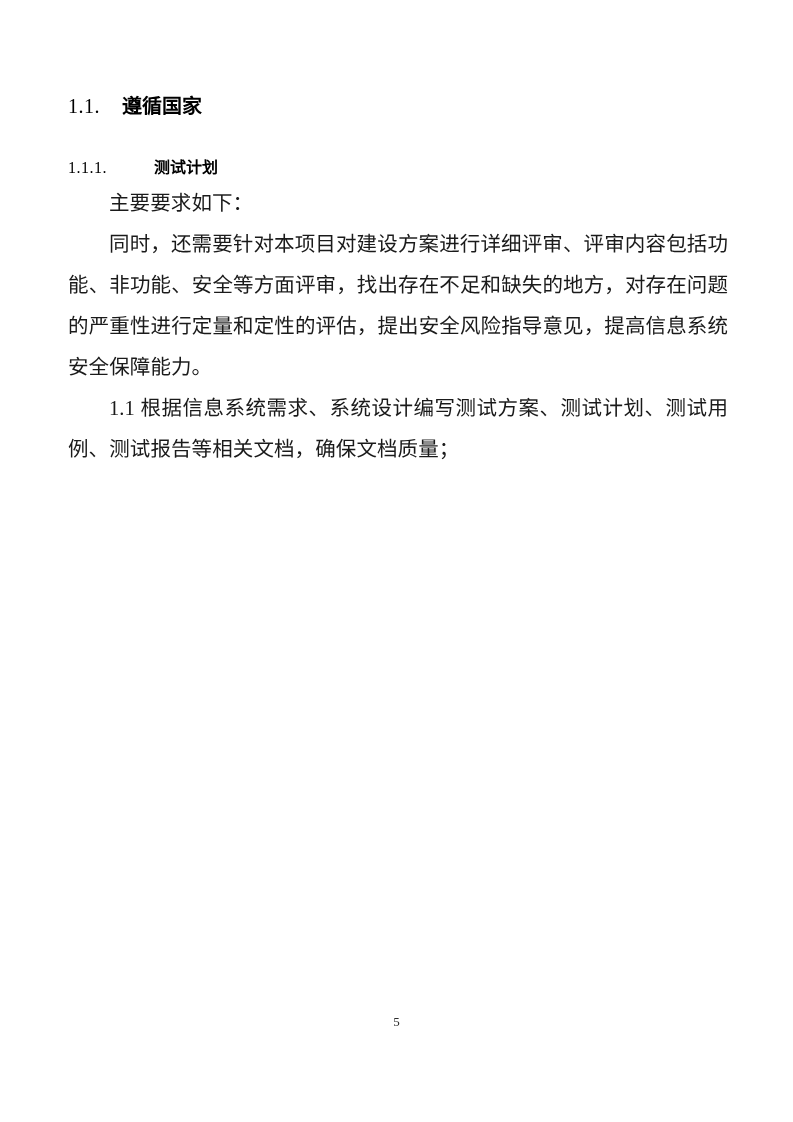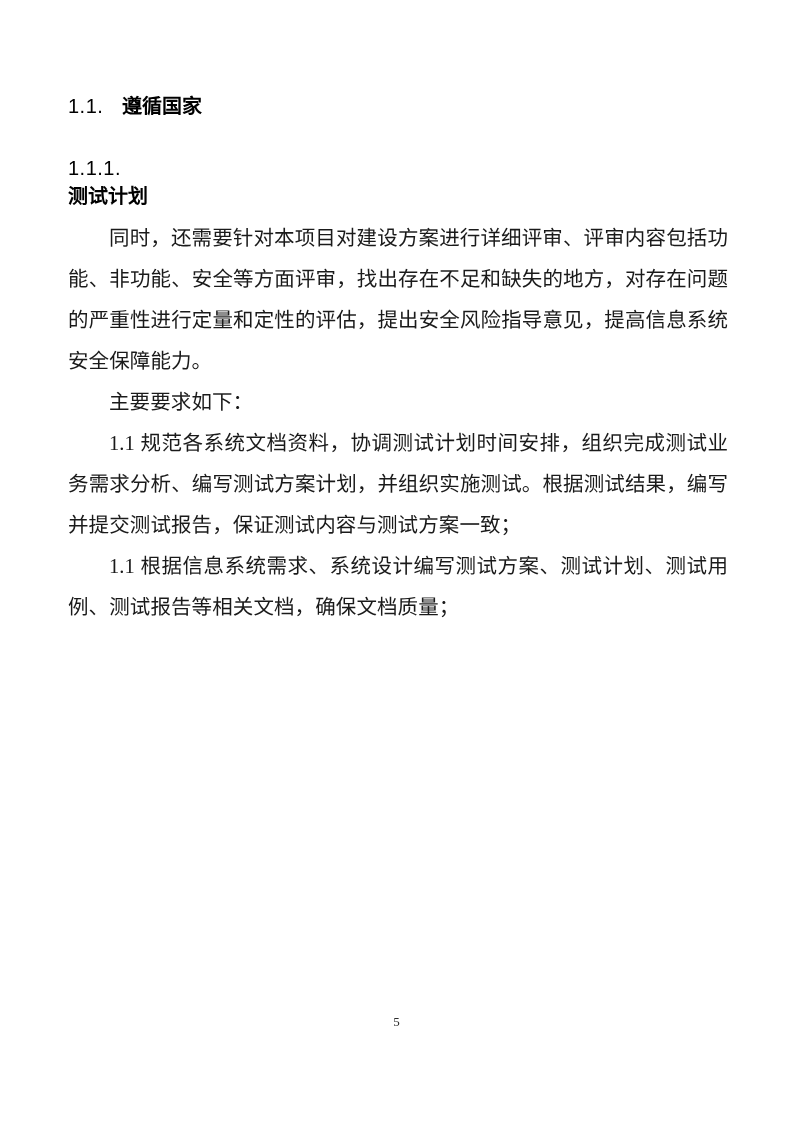--- a/index.html
+++ b/index.html
@@ -33,37 +33,36 @@
   .heading {
     font-family: "DejaVu Sans", "Liberation Sans", sans-serif;
     font-weight: 700;
     color: #000000;
     white-space: nowrap;
     display: flex;
     align-items: baseline;
   }
 
   .heading .num {
-    font-family: Liberation Sans, sans-serif;
+    font-family: Liberation Serif, serif;
     font-weight: 400;
     letter-spacing: 0.5px;
   }
 
   .heading-1 {
     font-size: 20px;
     margin: 0 0 0 0;
     line-height: 28px;
   }
   .heading-1 .num { min-width: 54px; }
 
   .heading-2 {
-    font-size: 20px;
-    margin: 34px 0 8px 0;
+    font-size: 16px;
+    margin: 34px 0 1px 0;
     line-height: 28px;
-    flex-direction: column;
   }
   .heading-2 .num { min-width: 86px; }
 
   
   .para {
     font-size: 20.5px;
     line-height: 41px;
     margin: 0;
     text-align: justify;
     text-justify: inter-ideograph;
@@ -105,25 +104,24 @@
       <span class="num">1.1.</span>
       <span>遵循国家</span>
     </h1>
 
     <h2 class="heading heading-2">
       <span class="num">1.1.1.</span>
       <span>测试计划</span>
     </h2>
 
 
+    <p class="para tight">主要要求如下：</p>
+
     <p class="para tight">同时，还需要针对本项目对建设方案进行详细评审、评审内容包括功能、非功能、安全等方面评审，找出存在不足和缺失的地方，对存在问题的严重性进行定量和定性的评估，提出安全风险指导意见，提高信息系统安全保障能力。</p>
 
-    <p class="para tight">主要要求如下：</p>
-
-    <p class="para tight item">1.1 规范各系统文档资料，协调测试计划时间安排，组织完成测试业务需求分析、编写测试方案计划，并组织实施测试。根据测试结果，编写并提交测试报告，保证测试内容与测试方案一致；</p>
 
 
     <p class="para tight item">1.1 根据信息系统需求、系统设计编写测试方案、测试计划、测试用例、测试报告等相关文档，确保文档质量；</p>
 
 
 
   </div>
 
   <div class="page-number">5</div>
 

